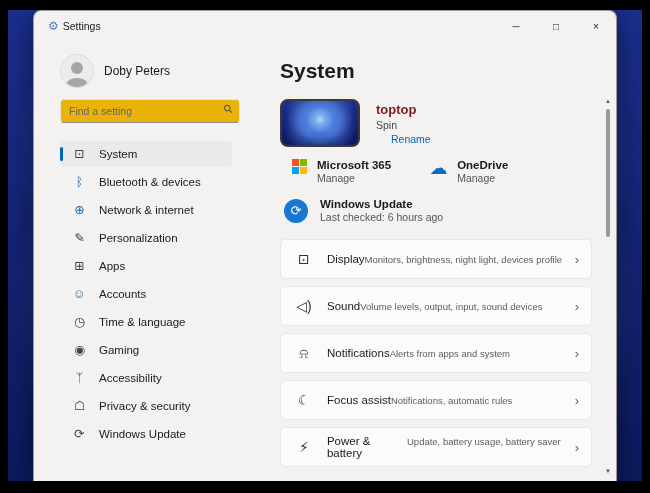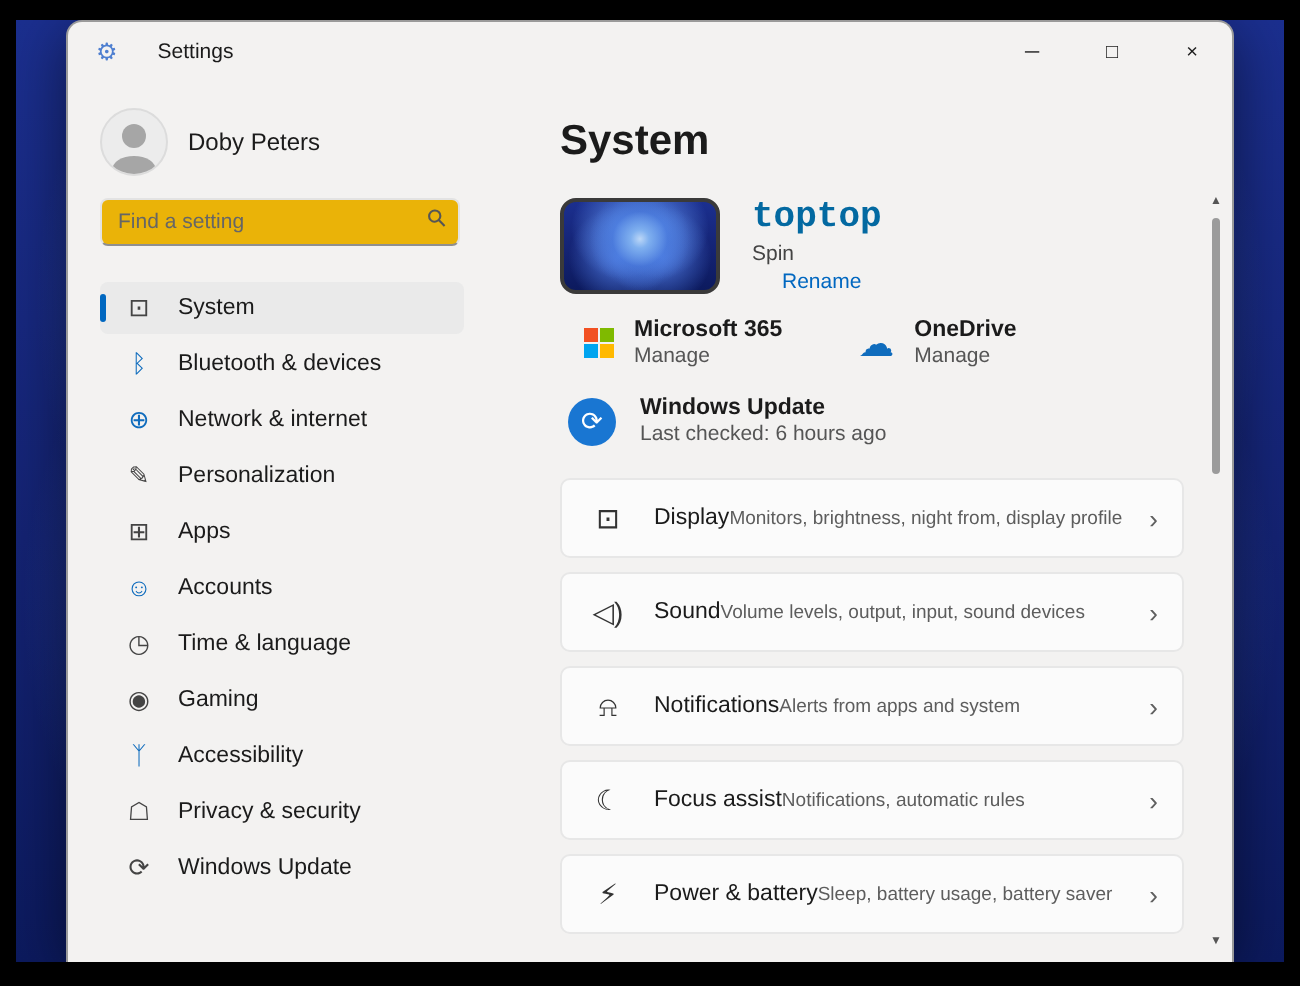--- a/index.html
+++ b/index.html
@@ -17,28 +17,28 @@
   }
 
   .desktop{position:absolute;left:8px;top:10px;right:8px;bottom:12px;overflow:hidden;}
 
   .window{position:absolute;left:25px;top:0;right:25px;bottom:0;background:#f3f2f1;
     border:1px solid #9a9a9a;border-bottom:none;border-radius:8px 8px 0 0;
     box-shadow:0 6px 30px rgba(0,0,0,.5);display:flex;flex-direction:column;overflow:hidden;}
 
   .titlebar{flex:0 0 30px;display:flex;align-items:center;padding-left:14px;}
   .app-icon{font-size:12px;color:#4e7fd0;line-height:1;}
-  .title-text{font-size:10.5px;color:#1b1b1b;margin-left:20px;}
+  .title-text{font-size:10.5px;color:#1b1b1b;margin-left:4px;}
   .win-controls{margin-left:auto;display:flex;height:100%;}
   .win-btn{width:40px;height:100%;display:flex;align-items:center;justify-content:center;
     font-size:10px;color:#1b1b1b;background:none;border:none;padding:0;font-family:inherit;}
 
   .body{flex:1;display:flex;min-height:0;position:relative;}
 
-  .sidebar{flex:0 0 230px;width:230px;padding:8px 0 0 16px;}
+  .sidebar{flex:0 0 230px;width:230px;padding:8px 0 0 26px;}
   .user-row{display:flex;align-items:center;gap:10px;height:44px;margin-bottom:6px;}
   .avatar{width:34px;height:34px;border-radius:50%;background:#ececec;border:1px solid #dcdcdc;
     position:relative;overflow:hidden;flex:0 0 34px;}
   .avatar-head{position:absolute;top:7px;left:50%;transform:translateX(-50%);
     width:12px;height:12px;border-radius:50%;background:#a6a6a6;}
   .avatar-torso{position:absolute;bottom:-5px;left:50%;transform:translateX(-50%);
     width:22px;height:14px;border-radius:50% 50% 0 0;background:#a6a6a6;}
   .user-name{font-size:12px;color:#1b1b1b;}
 
   .search-box{position:relative;width:180px;height:24px;margin:4px 0 18px 0;}
@@ -53,26 +53,26 @@
   .nav-item.selected{background:#eaeaea;}
   .indicator{position:absolute;left:0;top:6px;width:3px;height:14px;border-radius:2px;background:#0067c0;}
   .nav-icon{width:15px;text-align:center;font-size:12.5px;color:#444;line-height:1;}
   .nav-icon.blue{color:#0f6cbd;}
 
   .main{flex:1;min-width:0;padding:14px 24px 0 16px;}
   .page-title{font-size:21px;font-weight:600;color:#1b1b1b;margin:4px 0 16px 0;}
 
   .device-row{display:flex;gap:16px;align-items:center;margin-bottom:12px;}
   .device-thumb{width:80px;height:48px;border-radius:8px;border:2px solid #3a3a3a;}
-  .device-name{font-size:18px;font-weight:600;color:#0369a1;font-family:Liberation Mono, monospace;}
+  .device-name{font-size:13px;font-weight:600;color:#7f1d1d;}
   .device-model{font-size:10.5px;color:#444;margin-top:2px;}
   .rename-link{font-size:10.5px;color:#0067c0;margin-top:2px;cursor:pointer;padding-left:15px;}
 
   .promo-row{display:flex;gap:38px;padding-left:12px;margin-bottom:14px;}
-  .promo{display:flex;gap:10px;align-items:center;}
+  .promo{display:flex;gap:10px;}
   .ms-logo{display:grid;grid-template-columns:7px 7px;grid-template-rows:7px 7px;gap:1px;}
   .ms-logo span{display:block;}
   .ms-sq1{background:#f25022;} .ms-sq2{background:#7fba00;}
   .ms-sq3{background:#00a4ef;} .ms-sq4{background:#ffb900;}
   .cloud-icon{font-size:18px;color:#0f6cbd;line-height:1;}
   .promo-title{font-size:11.5px;font-weight:600;color:#1b1b1b;}
   .promo-action{font-size:10.5px;color:#555;margin-top:1px;}
 
   .update-row{display:flex;gap:12px;align-items:center;padding-left:4px;margin-bottom:16px;}
   .update-icon{width:24px;height:24px;border-radius:50%;background:#1976d2;color:#fff;
@@ -217,21 +217,21 @@
             <div class="update-title">Windows Update</div>
             <div class="update-status">Last checked: 6 hours ago</div>
           </div>
         </div>
 
         <div class="cards">
           <div class="card">
             <span class="card-icon">⊡</span>
             <div class="card-text">
               <span class="card-title">Display</span>
-              <span class="card-sub">Monitors, brightness, night from, display profile</span>
+              <span class="card-sub">Monitors, brightness, night light, devices profile</span>
             </div>
             <span class="chevron">›</span>
           </div>
           <div class="card">
             <span class="card-icon">◁)</span>
             <div class="card-text">
               <span class="card-title">Sound</span>
               <span class="card-sub">Volume levels, output, input, sound devices</span>
             </div>
             <span class="chevron">›</span>
@@ -249,21 +249,21 @@
             <div class="card-text">
               <span class="card-title">Focus assist</span>
               <span class="card-sub">Notifications, automatic rules</span>
             </div>
             <span class="chevron">›</span>
           </div>
           <div class="card">
             <span class="card-icon">⚡</span>
             <div class="card-text">
               <span class="card-title">Power &amp; battery</span>
-              <span class="card-sub">Sleep, battery usage, battery saver</span>
+              <span class="card-sub">Update, battery usage, battery saver</span>
             </div>
             <span class="chevron">›</span>
           </div>
         </div>
       </div>
 
       <div class="scrollbar">
         <span class="scroll-arrow">▲</span>
         <div class="scroll-track">
           <div class="scroll-thumb"></div>

